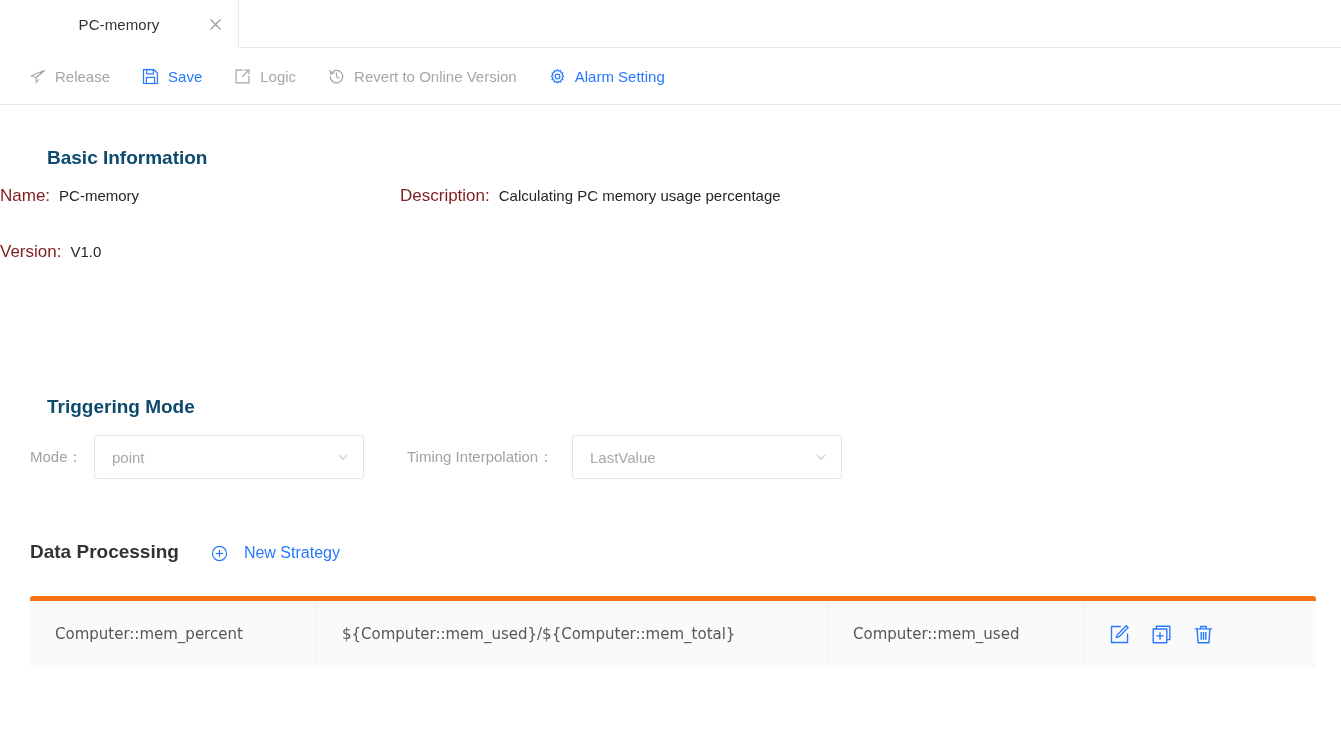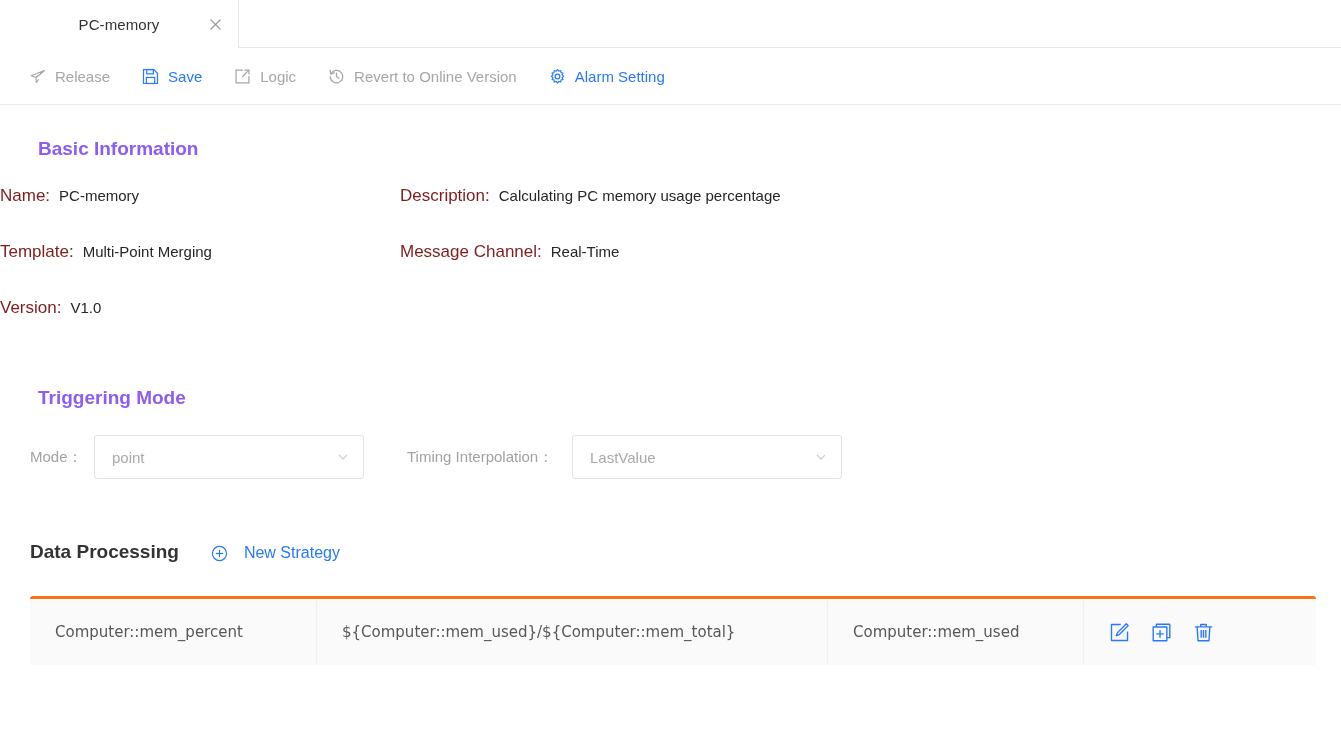--- a/index.html
+++ b/index.html
@@ -75,22 +75,22 @@
     user-select: none;
     white-space: nowrap;
   }
   .tool-btn.active { color: #2878ff; }
   .tool-ico { display: flex; align-items: center; justify-content: center; width: 17px; height: 17px; }
   .tool-ico svg { display: block; }
 
   .section-title {
     font-size: 19px;
     font-weight: bold;
-    color: #8b5cf6;
-    margin: 8px;
+    color: #0c4a6e;
+    margin: 17px;
     padding: 0;
   }
   .h-basic { position: absolute; left: 30px; top: 130px; }
   .h-trigger { position: absolute; left: 30px; top: 379px; }
 
   .info-grid { position: absolute; left: 0; top: 186px; width: 100%; }
   .info-row { position: relative; height: 56px; }
   .field { position: absolute; display: flex; align-items: baseline; }
   .f-label {
     font-size: 17px;
@@ -191,21 +191,21 @@
     font-size: 15px;
     overflow: hidden;
   }
   .th { color: #2f2f2f; border-right: 1px solid #f0f0f0; }
   .td { color: #575757; border-right: 1px solid #f0f0f0; }
   .th:last-child, .td:last-child { border-right: none; }
   .c1 { width: 287px; }
   .c2 { width: 511px; }
   .c3 { width: 256px; }
   .c4 { width: 232px; }
-  .tbody .trow { border-top: 3px solid #f97316; }
+  .tbody .trow { border-top: 5px solid #f97316; }
   .td.ops { gap: 21px; padding-left: 25px; }
   .op-ico {
     width: 21px; height: 21px;
     color: #2878ff;
     cursor: pointer;
     display: flex; align-items: center; justify-content: center;
   }
   .op-ico svg { display: block; }
 </style>
 </head>
@@ -287,30 +287,20 @@
     <div class="field fl-name">
       <span class="f-label">Name:</span>
       <span class="f-value">PC-memory</span>
     </div>
     <div class="field fl-desc">
       <span class="f-label">Description:</span>
       <span class="f-value">Calculating PC memory usage percentage</span>
     </div>
   </div>
 
-  <div class="info-row">
-    <div class="field fl-tmpl">
-      <span class="f-label">Template:</span>
-      <span class="f-value">Multi-Point Merging</span>
-    </div>
-    <div class="field fl-chan">
-      <span class="f-label">Message Channel:</span>
-      <span class="f-value">Real-Time</span>
-    </div>
-  </div>
 
   <div class="info-row">
     <div class="field fl-ver">
       <span class="f-label">Version:</span>
       <span class="f-value">V1.0</span>
     </div>
   </div>
 
 </div>
 

